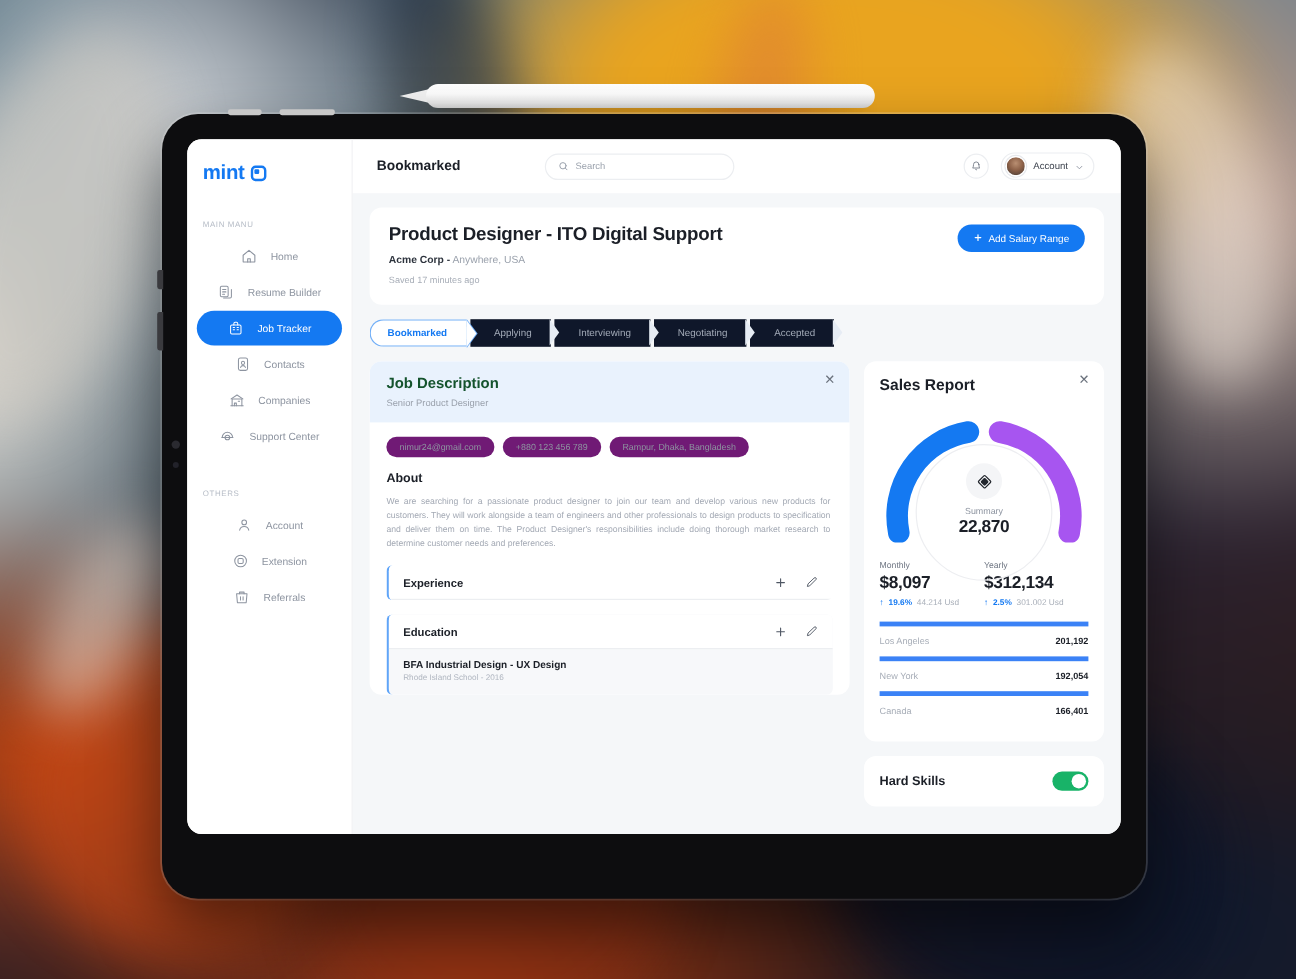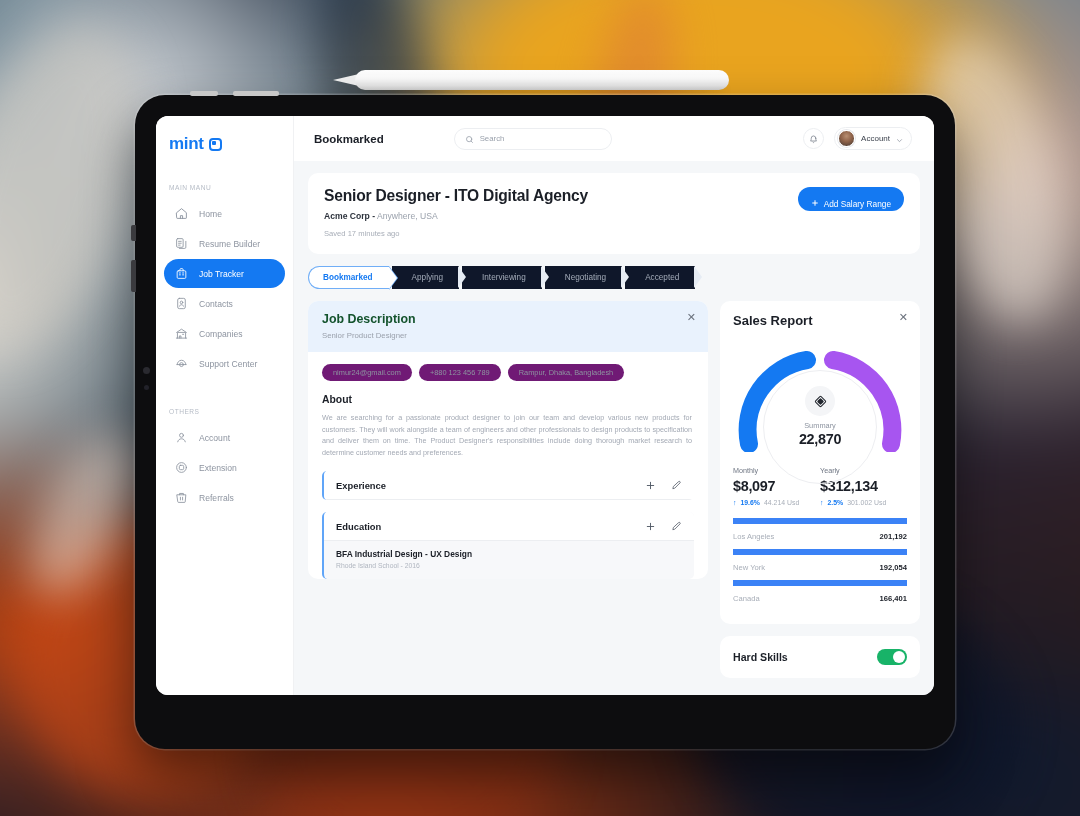--- a/index.html
+++ b/index.html
@@ -109,20 +109,21 @@
   .nav-label {
     font-size: 6.6px; color: #b6bcc6; letter-spacing: .5px;
     padding: 0 0 0 13px; margin-top: 30px; text-transform: uppercase;
   }
   .nav-list { margin-top: 8px; padding: 0 8px; }
   .nav-item {
     display: flex; align-items: center; gap: 11px;
     height: 29px; padding: 0 10px; border-radius: 15px;
     color: #8d94a0; font-size: 8.6px; cursor: pointer;
     margin-bottom: 1px;
+    justify-content: center;
   }
   .nav-item.active { background: #1479f2; color: #ffffff; }
   .nav-item svg { flex-shrink: 0; }
   .nav-ico { width: 14px; height: 14px; display:flex; align-items:center; justify-content:center;}
 
   
   .main { flex: 1; height: 100%; display: flex; flex-direction: column; min-width: 0; }
 
   .topbar {
     height: 45px; background: #fff; flex-shrink: 0;
@@ -165,23 +166,23 @@
   .job-card {
     background: #fff; border-radius: 10px; padding: 14px 16px 16px 16px;
     display: flex; align-items: flex-start;
   }
   .job-title { font-size: 15.6px; font-weight: 700; color: #1b1f27; letter-spacing: -.2px; }
   .job-sub { font-size: 8.6px; margin-top: 6px; color: #9aa1ac; }
   .job-sub b { color: #2d333d; font-weight: 700; }
   .job-saved { font-size: 7.6px; color: #a8aeb8; margin-top: 8px; }
   .salary-btn {
     margin-left: auto; background: #1479f2; color: #fff; border: none;
-    border-radius: 14px; height: 23px; padding: 12px 13px;
+    border-radius: 14px; height: 23px; padding: 0 13px;
     font-size: 8.3px; font-family: "Liberation Sans", sans-serif;
-    cursor: pointer; display: flex; align-items: flex-start; gap: 5px; white-space: nowrap;
+    cursor: pointer; display: flex; align-items: center; gap: 5px; white-space: nowrap;
   }
 
   
   .stepper { display: flex; align-items: center; margin-top: 12px; height: 23px; }
   .step {
     height: 23px; background: #0f172a; color: #a3abb8;
     font-size: 8.2px; display: flex; align-items: center;
     padding: 0 16px 0 20px; position: relative; cursor: pointer;
     margin-right: 3px;
   }
@@ -266,21 +267,21 @@
   .stat { flex: 1; }
   .stat-label { font-size: 7.2px; color: #6f7683; }
   .stat-value { font-size: 14.4px; font-weight: 700; color: #1b1f27; margin-top: 3px; letter-spacing: -.3px; }
   .stat-delta { font-size: 6.9px; margin-top: 5px; display: flex; align-items: center; gap: 4px; }
   .delta-up { color: #1479f2; font-weight: 700; }
   .delta-sub { color: #a8aeb8; }
 
   .region-list { margin-top: 12px; }
   .region-row {
     display: flex; align-items: center; justify-content: space-between;
-    padding: 8px 0; border-top: 6px solid #3b82f6; font-size: 7.6px;
+    padding: 8px 0; border-top: 4px solid #3b82f6; font-size: 7.6px;
   }
   .region-name { color: #a8aeb8; }
   .region-val { color: #1b1f27; font-weight: 700; }
 
   .skills-card {
     background: #fff; border-radius: 10px; margin-top: 12px;
     padding: 13px 13px; display: flex; align-items: center; gap: 16px;
   }
   .skills-title { font-size: 10.6px; font-weight: 700; color: #1b1f27; }
   .toggle {
@@ -468,21 +469,21 @@
                 </svg>
             </span>
           </div>
         </div>
       </header>
 
       <div class="content">
 
         <section class="job-card">
           <div>
-            <h1 class="job-title">Senior Designer - ITO Digital Agency</h1>
+            <h1 class="job-title">Product Designer - ITO Digital Support</h1>
             <div class="job-sub">
               <b>Acme Corp -</b>
               <span>Anywhere, USA</span>
             </div>
             <div class="job-saved">Saved 17 minutes ago</div>
           </div>
           <button class="salary-btn">
             <span>
               <svg width="8" height="8" viewBox="0 0 24 24" fill="none" stroke="#fff" stroke-width="3" stroke-linecap="round">
                   <path d="M12 5v14M5 12h14"></path>

